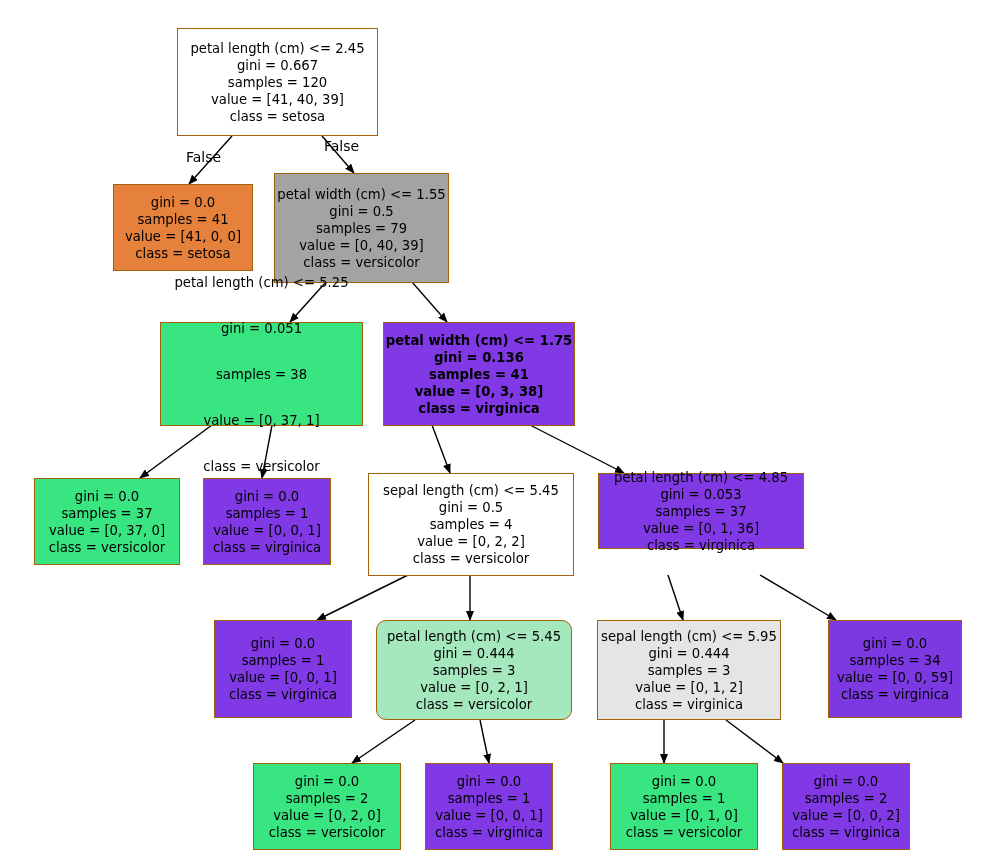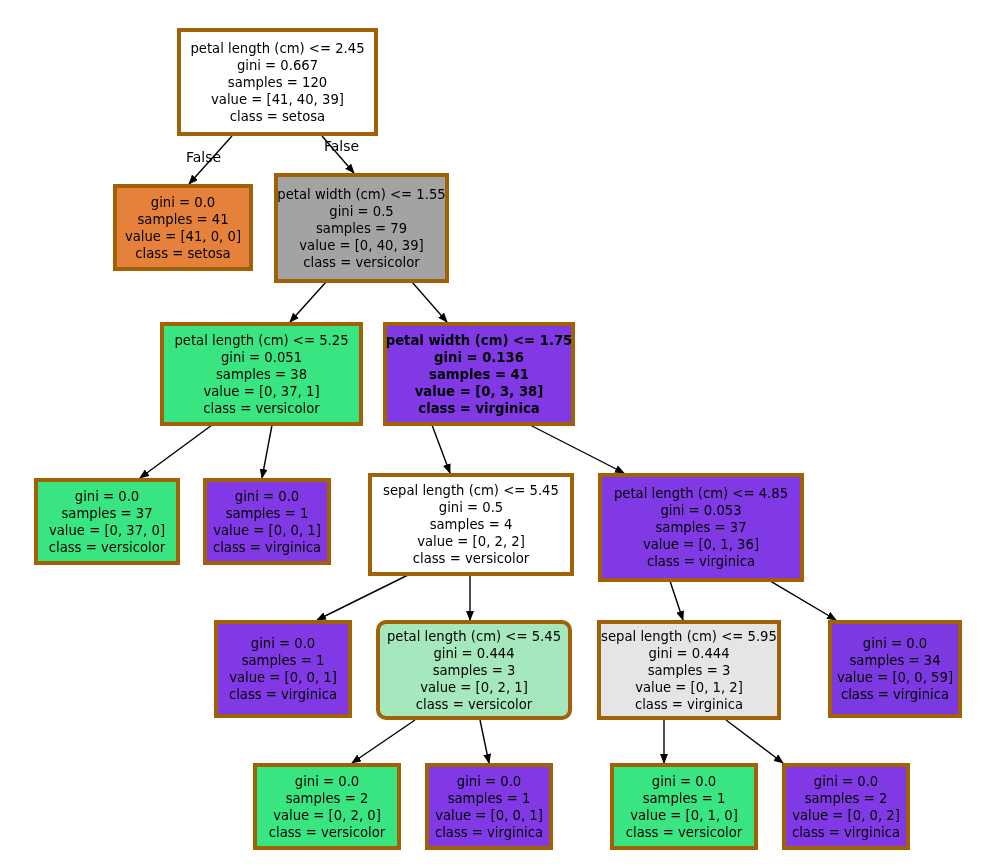--- a/index.html
+++ b/index.html
@@ -21,21 +21,21 @@
     position: absolute;
     left: 0;
     top: 0;
     width: 990px;
     height: 868px;
     pointer-events: none;
   }
   .tree-node {
     position: absolute;
     box-sizing: border-box;
-    border: 4px solid #a16207;
+    border: 1px solid #a16207;
     background: #ffffff;
     display: flex;
     flex-direction: column;
     align-items: center;
     justify-content: center;
     color: #000000;
     font-size: 13.2px;
     line-height: 17px;
     text-align: center;
     white-space: nowrap;
@@ -93,21 +93,21 @@
         <span class="nline">value = [41, 0, 0]</span>
         <span class="nline">class = setosa</span>
       </div>
       <div class="tree-node" style="left: 274px; top: 173px; width: 175px; height: 110px; background: #a3a3a3;">
         <span class="nline">petal width (cm) &lt;= 1.55</span>
         <span class="nline">gini = 0.5</span>
         <span class="nline">samples = 79</span>
         <span class="nline">value = [0, 40, 39]</span>
         <span class="nline">class = versicolor</span>
       </div>
-      <div class="tree-node" style="left: 160px; top: 322px; width: 203px; height: 104px; background: rgb(57, 229, 129);">
+      <div class="tree-node" style="left: 160px; top: 322px; width: 203px; height: 104px; background: rgb(57, 229, 129); gap: 29px;">
         <span class="nline">petal length (cm) &lt;= 5.25</span>
         <span class="nline">gini = 0.051</span>
         <span class="nline">samples = 38</span>
         <span class="nline">value = [0, 37, 1]</span>
         <span class="nline">class = versicolor</span>
       </div>
       <div class="tree-node" style="left: 34px; top: 478px; width: 146px; height: 87px; background: rgb(57, 229, 129);">
         <span class="nline">gini = 0.0</span>
         <span class="nline">samples = 37</span>
         <span class="nline">value = [0, 37, 0]</span>
@@ -151,21 +151,21 @@
         <span class="nline">samples = 2</span>
         <span class="nline">value = [0, 2, 0]</span>
         <span class="nline">class = versicolor</span>
       </div>
       <div class="tree-node" style="left: 425px; top: 763px; width: 128px; height: 87px; background: rgb(129, 57, 229);">
         <span class="nline">gini = 0.0</span>
         <span class="nline">samples = 1</span>
         <span class="nline">value = [0, 0, 1]</span>
         <span class="nline">class = virginica</span>
       </div>
-      <div class="tree-node" style="left: 598px; top: 473px; width: 206px; height: 109px; background: rgb(129, 57, 229);">
+      <div class="tree-node" style="left: 598px; top: 473px; width: 206px; height: 76px; background: rgb(129, 57, 229);">
         <span class="nline">petal length (cm) &lt;= 4.85</span>
         <span class="nline">gini = 0.053</span>
         <span class="nline">samples = 37</span>
         <span class="nline">value = [0, 1, 36]</span>
         <span class="nline">class = virginica</span>
       </div>
       <div class="tree-node" style="left: 597px; top: 620px; width: 184px; height: 100px; background: #e5e5e5;">
         <span class="nline">sepal length (cm) &lt;= 5.95</span>
         <span class="nline">gini = 0.444</span>
         <span class="nline">samples = 3</span>

